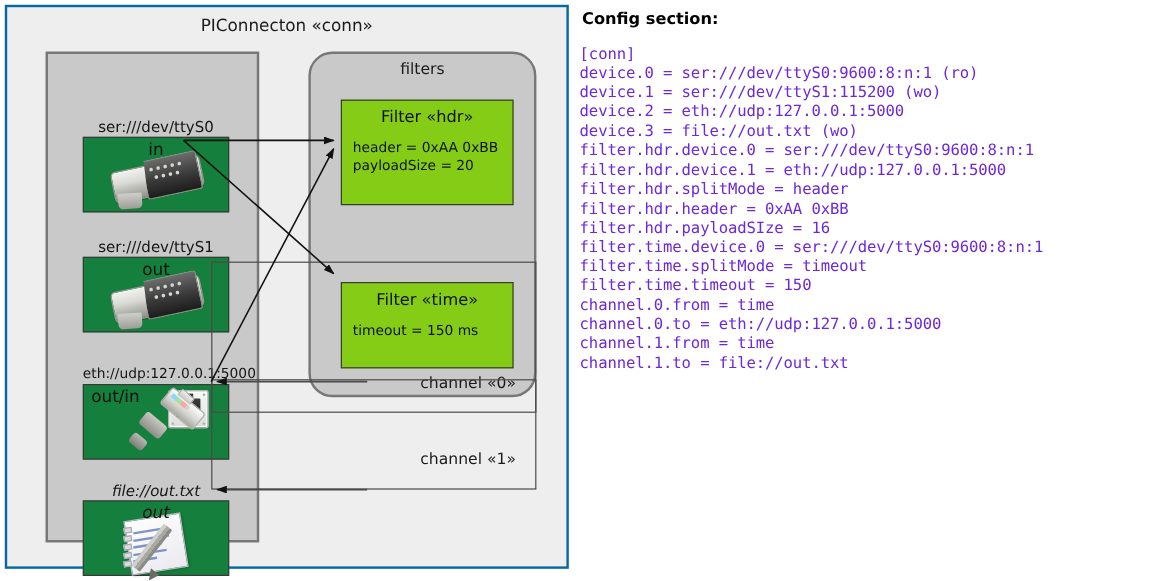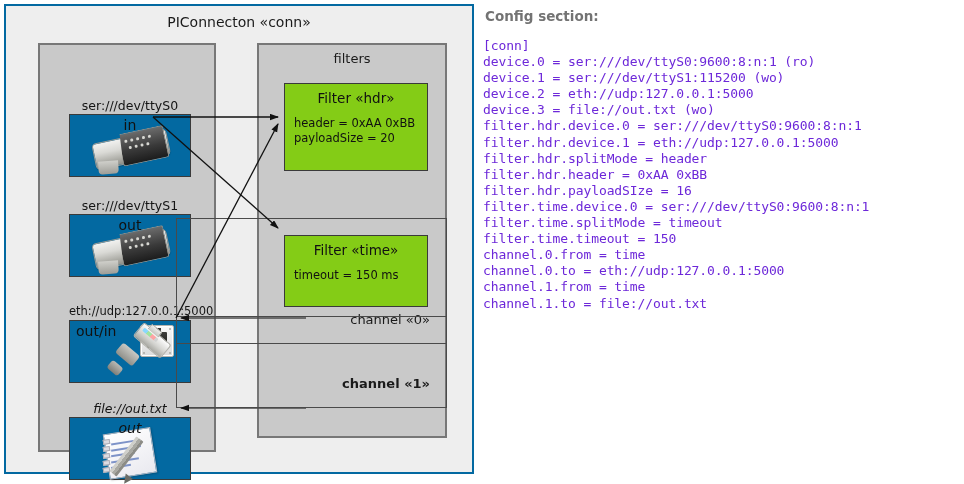--- a/index.html
+++ b/index.html
@@ -11,30 +11,30 @@
   #diagram{position:absolute;left:4px;top:4px;width:470px;height:470px;
            background:#eeeeee;border:2px solid #0369a1;box-sizing:border-box;}
 
   #diagram-title{position:absolute;left:0;top:8px;width:100%;text-align:center;
                  font-size:14px;color:#1a1a1a;}
 
   
   .panel{position:absolute;background:#c9c9c9;border:2px solid #777777;
          box-sizing:border-box;}
   #devices-panel{left:14px;top:37px;width:178px;height:409px;margin-left:18px;}
-  #filters-panel{left:251px;top:37px;width:190px;height:395px;}
+  #filters-panel{left:251px;top:37px;width:190px;height:288px;border-radius:20px;}
   .panel-title{position:absolute;left:0;top:6px;width:100%;text-align:center;
                font-size:13px;color:#1a1a1a;}
 
   
   .device{position:absolute;left:29px;width:122px;}
   .device-label{font-size:12.5px;color:#141414;text-align:center;
                 line-height:17px;white-space:nowrap;}
   .device-label.small{font-size:11.5px;}
-  .device-box{position:relative;height:63px;background:#0369a1;
+  .device-box{position:relative;height:63px;background:#15803d;
               border:1.5px solid #3a3a3a;box-sizing:border-box;}
   .device-io{position:absolute;width:100%;top:2px;text-align:center;
              font-size:14px;color:#111;z-index:3;}
   .device-io.left{text-align:left;padding-left:6px;width:auto;}
 
   #dev-ttyS0{top:52px;}
   #dev-ttyS1{top:152px;}
   #dev-eth{top:258px;}
   #dev-file{top:355px;font-style:italic;}
 
@@ -113,31 +113,31 @@
   #filter-time{top:190px;height:72px;}
   .filter-title{text-align:center;font-size:13.5px;color:#111;
                 margin:6px 0 0 0;}
   .filter-props{margin:10px 0 0 9px;font-size:11.5px;color:#111;
                 line-height:15px;}
 
   
   .channel{position:absolute;border:1.5px solid #4a4a4a;box-sizing:border-box;
            background:transparent;}
   #channel-0{left:170px;top:212px;width:271px;height:126px;}
-  #channel-1{left:170px;top:310px;width:271px;height:92px;font-weight:bold;}
+  #channel-1{left:170px;top:310px;width:271px;height:92px;}
   .channel-label{position:absolute;right:16px;bottom:16px;font-size:13px;
                  color:#1a1a1a;white-space:nowrap;}
 
   
   #arrows{position:absolute;left:0;top:0;width:470px;height:470px;
           pointer-events:none;}
 
   
   #config{position:absolute;left:483px;top:8px;width:478px;}
-  #config-heading{font-size:13.5px;font-weight:bold;color:#737373;
+  #config-heading{font-size:13.5px;font-weight:bold;color:#000000;
                   margin:0 0 14px 2px;}
   #config-body{font-family:"DejaVu Sans Mono","Liberation Mono",monospace;
                font-size:13px;line-height:16.1px;color:#6d28d9;
                white-space:pre;margin:0;letter-spacing:-0.1px;}
 </style>
 </head>
 <body>
 
 <div id="diagram">
 

